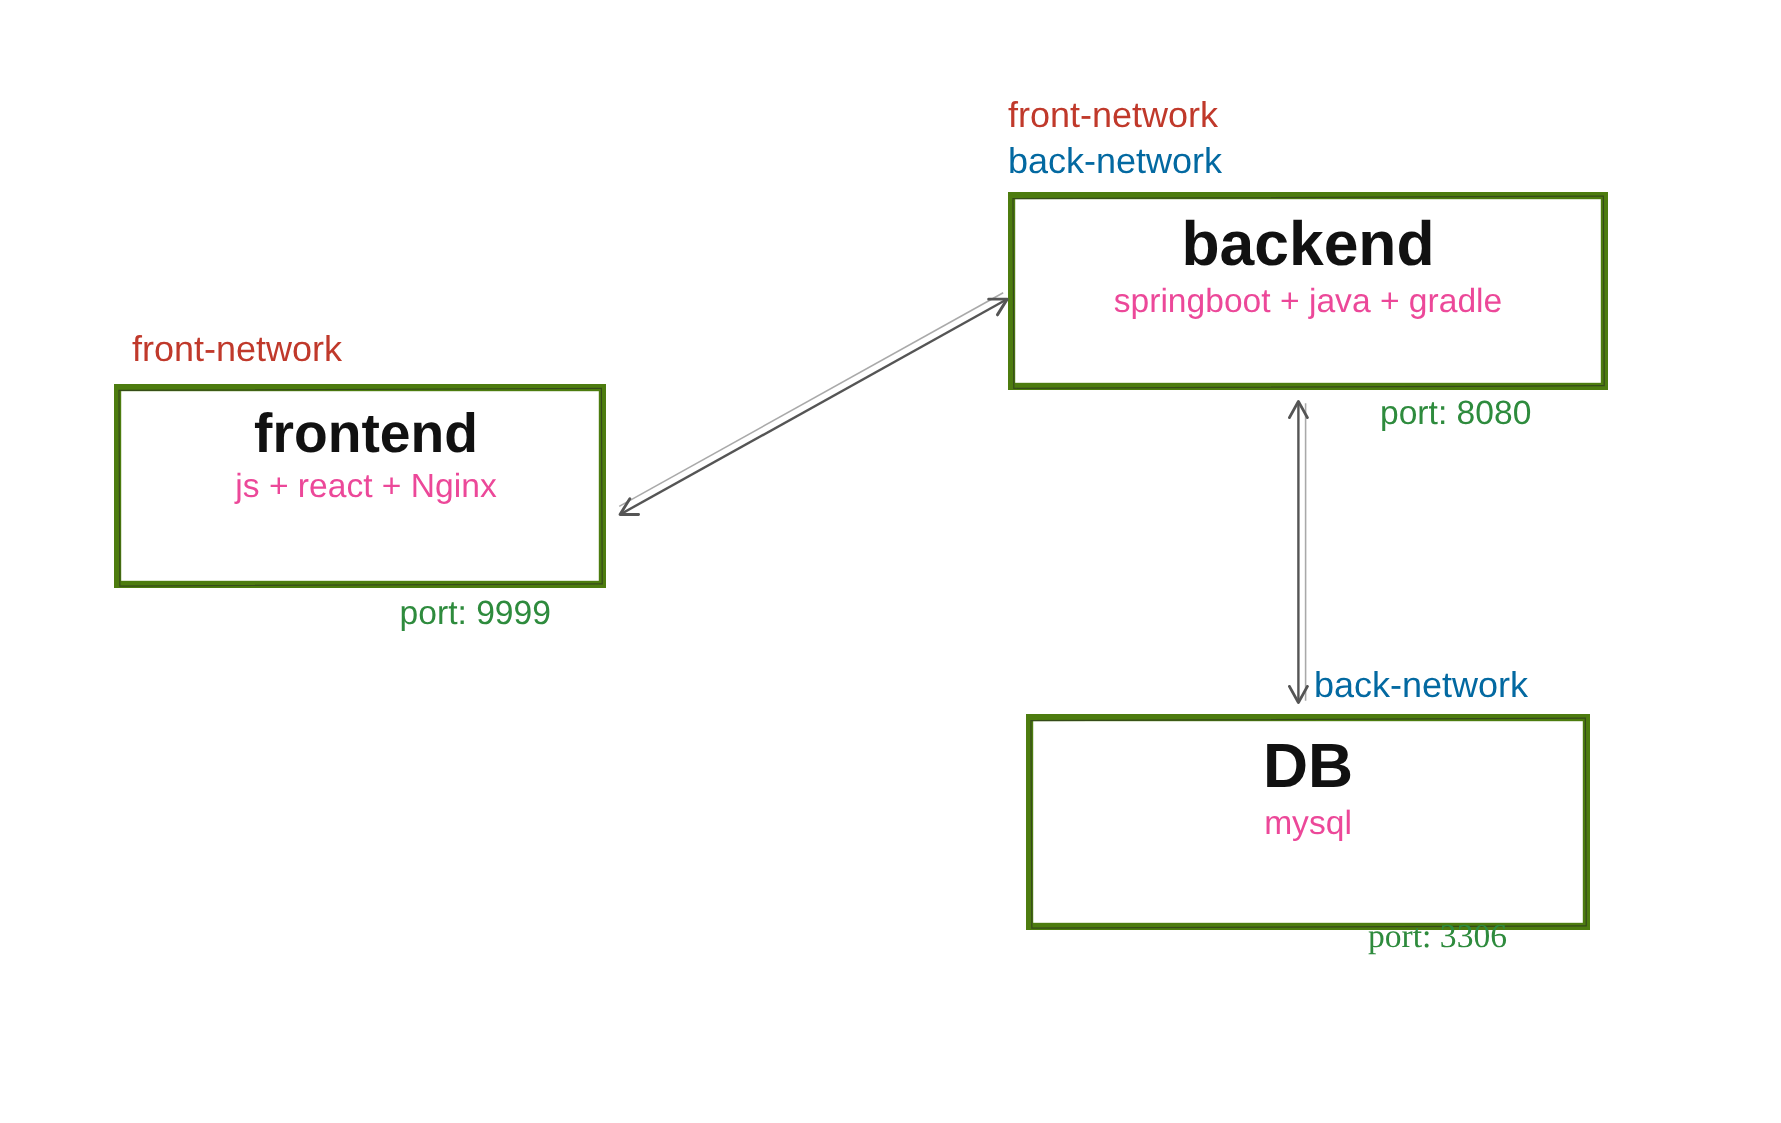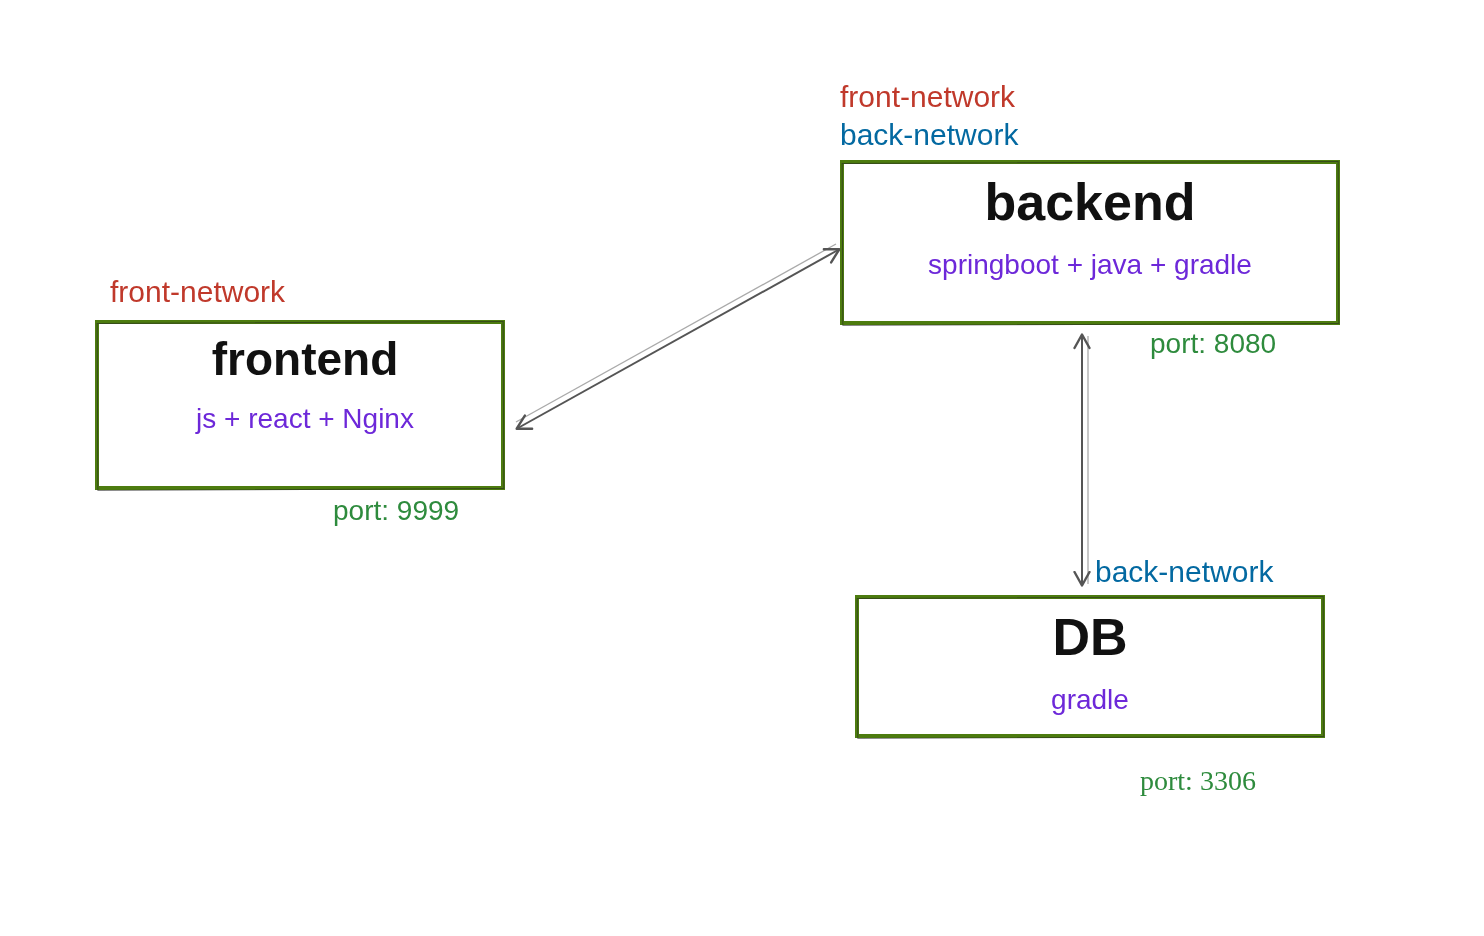--- a/index.html
+++ b/index.html
@@ -7,21 +7,21 @@
     padding: 0;
     width: 1484px;
     height: 936px;
     background: #ffffff;
     font-family: "Comic Sans MS", "Segoe Script", "Bradley Hand", cursive, sans-serif;
     position: relative;
     overflow: hidden;
   }
   .box {
     position: absolute;
-    border: 4px solid #4d7c0f;
+    border: 6px solid #4d7c0f;
     background: #fff;
     text-align: center;
     box-sizing: border-box;
     padding: 6px 10px;
   }
   
   .box::after {
     content: "";
     position: absolute;
     inset: -2px -3px -4px -2px;
@@ -33,22 +33,22 @@
   .title {
     font-size: 46px;
     font-weight: 700;
     color: #111;
     line-height: 1.1;
     margin-top: 4px;
   }
   .title-lg { font-size: 52px; }
   .tech {
     font-size: 28px;
-    color: #6d28d9;
-    margin-top: 18px;
+    color: #ec4899;
+    margin-top: 2px;
   }
   .net-label {
     position: absolute;
     font-size: 30px;
   }
   .red  { color: #c0392b; }
   .blue { color: #0369a1; }
   .green{ color: #2e8b3d; }
   .port {
     position: absolute;
@@ -79,23 +79,23 @@
 
 <div class="box" style="left:840px; top:160px; width:500px; height:165px;">
   <div class="title title-lg">backend</div>
   <div class="tech">springboot + java + gradle</div>
 </div>
 
 <div class="port green" style="left:1150px; top:328px;text-align:center;">port: 8080</div>
 
 <div class="net-label blue" style="left:1095px; top:555px;">back-network</div>
 
-<div class="box" style="left:855px; top:595px; width:470px; height:143px;">
+<div class="box" style="left:855px; top:595px; width:470px; height:180px;">
   <div class="title title-lg">DB</div>
-  <div class="tech">gradle</div>
+  <div class="tech">mysql</div>
 </div>
 
 <div class="port green" style="left:1140px; top:765px;font-family:Liberation Serif, serif;">port: 3306</div>
 
 <svg class="arrows">
   <defs>
     <marker id="ah" viewBox="0 0 12 12" refX="9" refY="6" markerWidth="9" markerHeight="9" orient="auto-start-reverse">
       <path d="M1 1 L10 6 L1 11" fill="none" stroke="#555" stroke-width="1.6" stroke-linecap="round" stroke-linejoin="round"></path>
     </marker>
   </defs>

